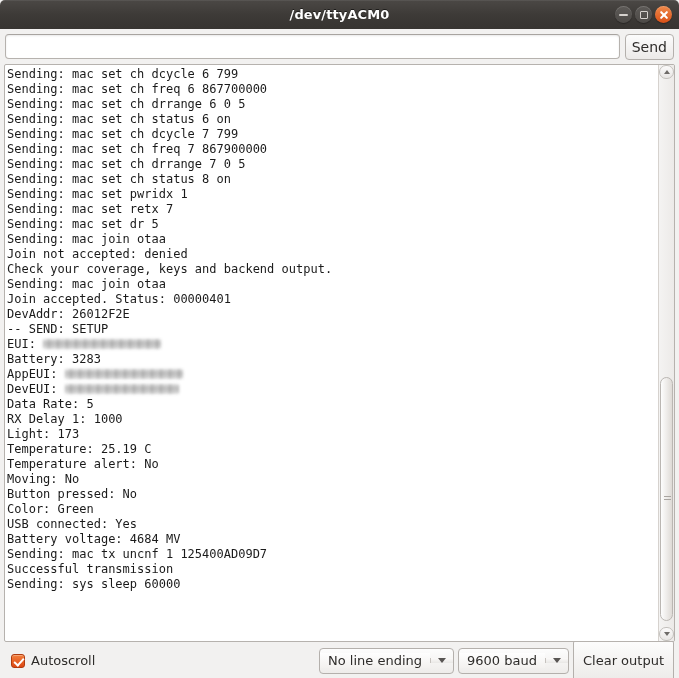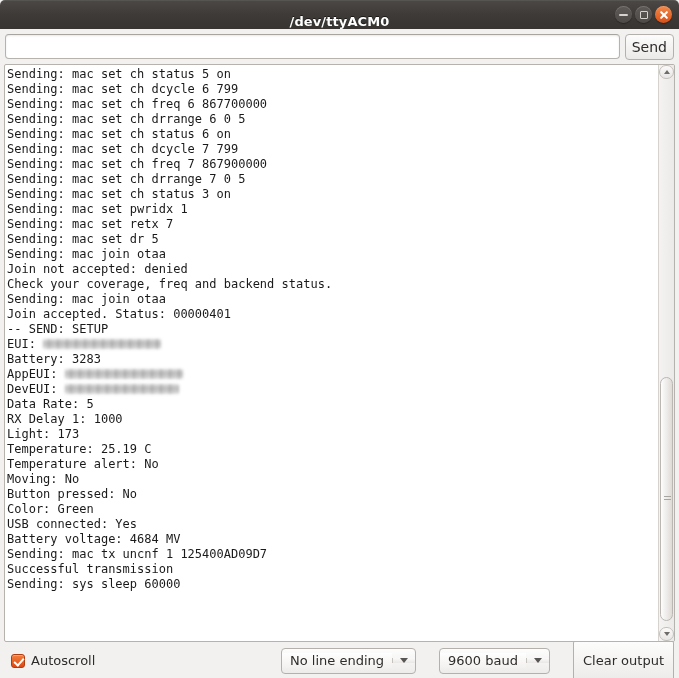--- a/index.html
+++ b/index.html
@@ -27,21 +27,21 @@
 
   
   .titlebar {
     position: relative;
     height: 29px;
     flex: 0 0 29px;
     background: linear-gradient(to bottom, #4b4845 0%, #3d3a37 52%, #373431 100%);
     border-top-left-radius: 5px;
     border-top-right-radius: 5px;
     display: flex;
-    align-items: flex-end;
+    align-items: center;
     justify-content: center;
     box-shadow: inset 0 1px 0 rgba(255,255,255,0.07);
   }
   .title-text {
     color: #ffffff;
     font-size: 13px;
     font-weight: bold;
     font-family: "DejaVu Sans", sans-serif;
     text-shadow: 0 -1px 0 rgba(0,0,0,0.55);
     letter-spacing: 0.1px;
@@ -257,21 +257,21 @@
 
   
   .bottombar {
     flex: 0 0 36px;
     height: 36px;
     background: #f2f1f0;
     display: flex;
     align-items: center;
     padding: 4px 5px;
     box-sizing: border-box;
-    gap: 23px;
+    gap: 4px;
     border-top: 1px solid transparent;
   }
   .autoscroll-group {
     display: flex;
     align-items: center;
     gap: 6px;
     cursor: pointer;
     margin-left: 6px;
   }
   .checkbox {
@@ -368,37 +368,37 @@
     </div>
   </div>
 
   <div class="sendrow">
     <input class="send-input" type="text" placeholder="" style="">
     <button class="send-button">Send</button>
   </div>
 
   <div class="console-wrap">
     <div class="console-text" id="console-text">
-        <div class="logline">Sending: mac set ch status 5 on</div>
         <div class="logline">Sending: mac set ch dcycle 6 799</div>
         <div class="logline">Sending: mac set ch freq 6 867700000</div>
         <div class="logline">Sending: mac set ch drrange 6 0 5</div>
         <div class="logline">Sending: mac set ch status 6 on</div>
         <div class="logline">Sending: mac set ch dcycle 7 799</div>
         <div class="logline">Sending: mac set ch freq 7 867900000</div>
         <div class="logline">Sending: mac set ch drrange 7 0 5</div>
-        <div class="logline">Sending: mac set ch status 3 on</div>
+        <div class="logline">Sending: mac set ch status 8 on</div>
         <div class="logline">Sending: mac set pwridx 1</div>
         <div class="logline">Sending: mac set retx 7</div>
         <div class="logline">Sending: mac set dr 5</div>
         <div class="logline">Sending: mac join otaa</div>
         <div class="logline">Join not accepted: denied</div>
-        <div class="logline">Check your coverage, freq and backend status.</div>
+        <div class="logline">Check your coverage, keys and backend output.</div>
         <div class="logline">Sending: mac join otaa</div>
         <div class="logline">Join accepted. Status: 00000401</div>
+        <div class="logline">DevAddr: 26012F2E</div>
         <div class="logline">-- SEND: SETUP</div>
         <div class="logline">EUI: <span class="redacted" style="width: 118px;"></span></div>
         <div class="logline">Battery: 3283</div>
         <div class="logline">AppEUI: <span class="redacted" style="width: 118px;"></span></div>
         <div class="logline">DevEUI: <span class="redacted" style="width: 114px;"></span></div>
         <div class="logline">Data Rate: 5</div>
         <div class="logline">RX Delay 1: 1000</div>
         <div class="logline">Light: 173</div>
         <div class="logline">Temperature: 25.19 C</div>
         <div class="logline">Temperature alert: No</div>

